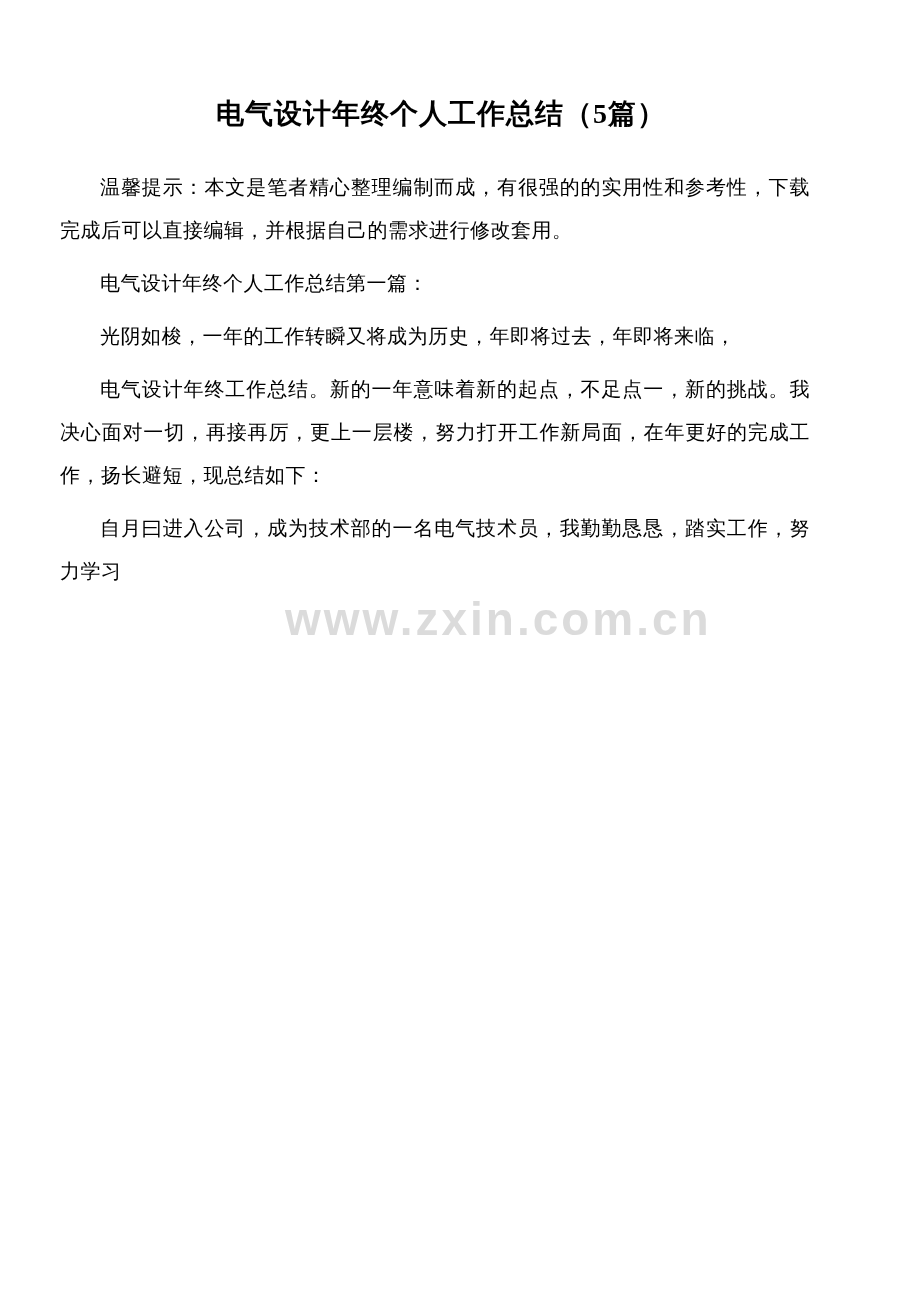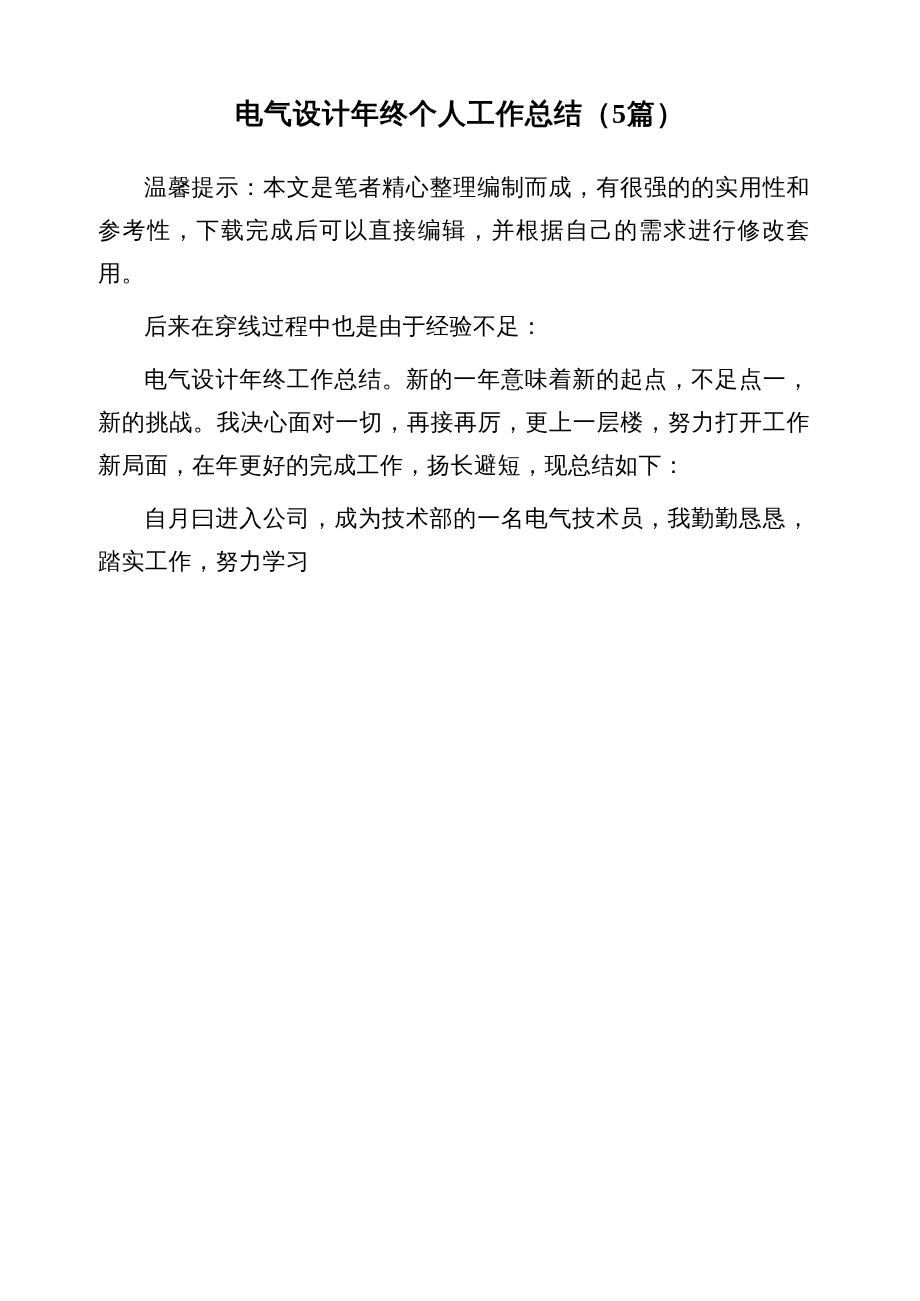--- a/index.html
+++ b/index.html
@@ -12,40 +12,40 @@
     height: 1301px;
     font-family: "Liberation Serif", "DejaVu Serif", serif;
     color: #000000;
     overflow: hidden;
   }
   .page {
     position: relative;
     width: 920px;
     height: 1301px;
     box-sizing: border-box;
-    padding: 96px 98px 40px 98px;
+    padding: 96px 98px 40px 60px;
     background: #ffffff;
   }
   .doc-title {
     margin: 0 0 34px 0;
     text-align: center;
     font-size: 28px;
     font-weight: bold;
     letter-spacing: 1px;
     line-height: 1.3;
     position: relative;
     z-index: 2;
   }
   .doc-body {
     position: relative;
     z-index: 2;
   }
   p.para {
     margin: 0 12px 10px 0;
-    font-size: 23px;
+    font-size: 20px;
     line-height: 43px;
     text-align: justify;
     text-indent: 2em;
     letter-spacing: 0.5px;
     word-break: break-all;
   }
   .watermark {
     position: absolute;
     top: 592px;
     left: 285px;
@@ -62,19 +62,21 @@
 </style>
 </head>
 <body>
 
 <div class="page">
 
   <h1 class="doc-title">电气设计年终个人工作总结（5篇）</h1>
 
   <div class="doc-body">
     <p class="para">温馨提示：本文是笔者精心整理编制而成，有很强的的实用性和参考性，下载完成后可以直接编辑，并根据自己的需求进行修改套用。</p>
-    <p class="para">后来在穿线过程中也是由于经验不足：</p>
+    <p class="para">电气设计年终个人工作总结第一篇：</p>
+    <p class="para">光阴如梭，一年的工作转瞬又将成为历史，年即将过去，年即将来临，</p>
     <p class="para">电气设计年终工作总结。新的一年意味着新的起点，不足点一，新的挑战。我决心面对一切，再接再厉，更上一层楼，努力打开工作新局面，在年更好的完成工作，扬长避短，现总结如下：</p>
     <p class="para">自月曰进入公司，成为技术部的一名电气技术员，我勤勤恳恳，踏实工作，努力学习</p>
   </div>
 
+  <div class="watermark">www.zxin.com.cn</div>
 
 </div>
 
 </body></html>

